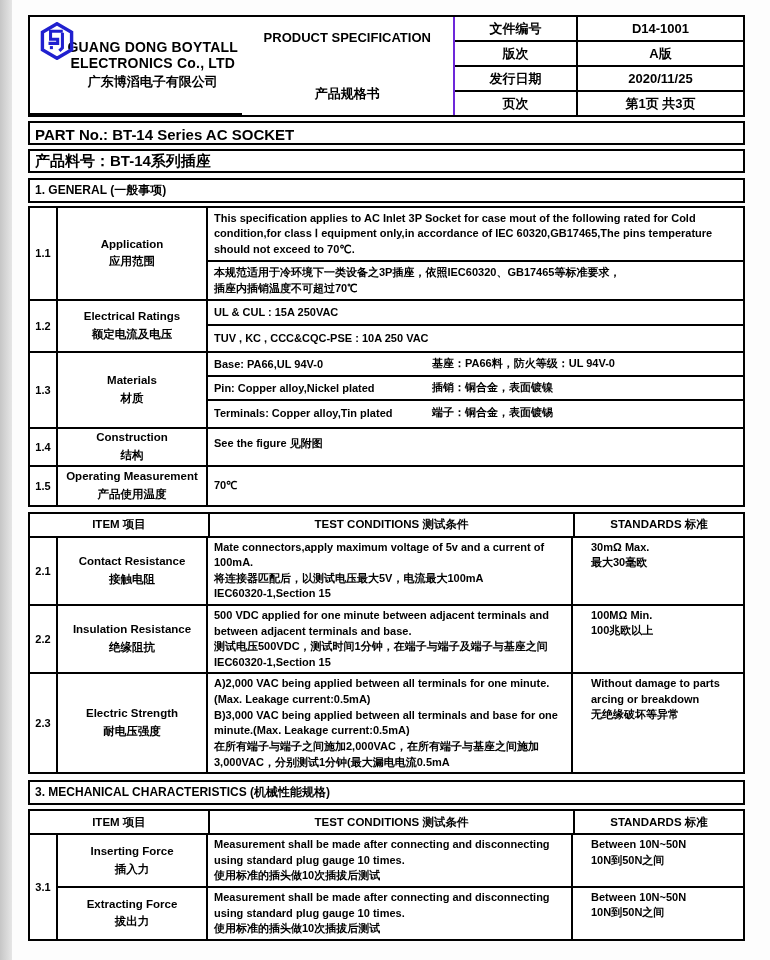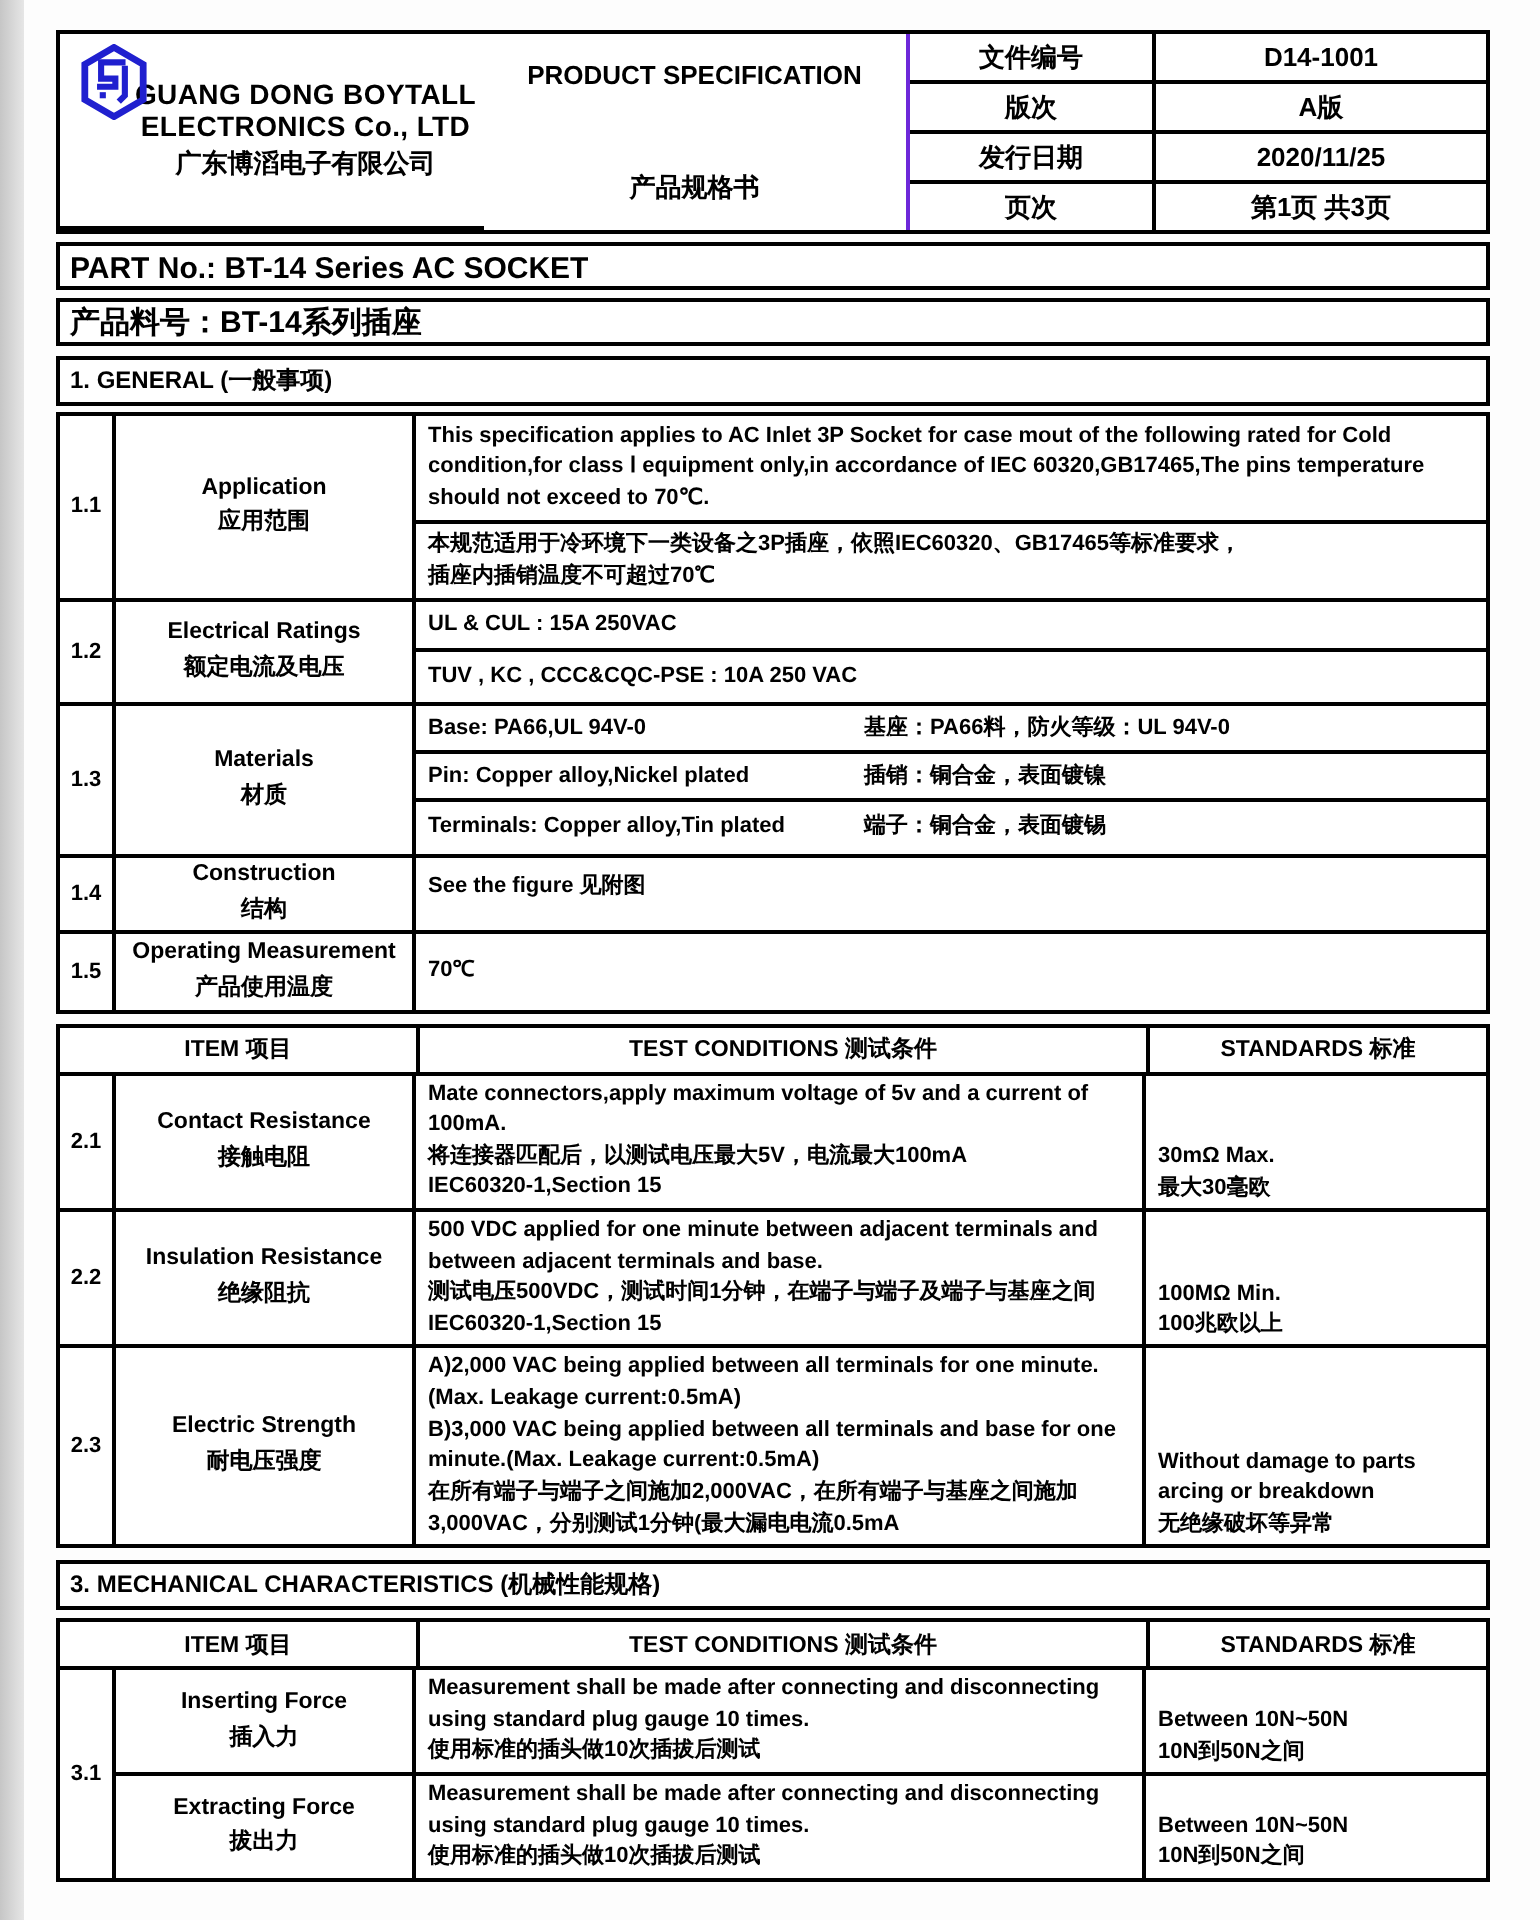--- a/index.html
+++ b/index.html
@@ -57,21 +57,21 @@
   .mat-en { width: 218px; font-size: 11px; flex: none; }
   .mat-cn { flex: 1; font-size: 11px; }
 
   
   .thead { display: flex; border-bottom: 2px solid #000; height: 24px; font-size: 11.5px; }
   .th { display: flex; align-items: center; justify-content: center; }
   .th-item { width: 180px; border-right: 2px solid #000; flex: none; }
   .th-cond { width: 365px; border-right: 2px solid #000; flex: none; }
   .th-std { flex: 1; }
   .cell-cond { width: 365px; border-right: 2px solid #000; padding: 2px 6px; font-size: 11px; line-height: 1.42; white-space: pre-line; flex: none; }
-  .cell-std { flex: 1; padding: 2px 6px; font-size: 11px; line-height: 1.42; white-space: pre-line; display: flex; align-items: flex-end; }
+  .cell-std { flex: 1; padding: 2px 18px; font-size: 11px; line-height: 1.42; white-space: pre-line; display: flex; align-items: flex-start; }
 
   
   .sub3 { display: flex; border-bottom: 2px solid #000; }
   .sub3:last-child { border-bottom: none; }
 
   .h90  { min-height: 90px; }
   .h53  { min-height: 53px; }
   .h35  { min-height: 35px; }
   .h50  { min-height: 50px; }
   .h25  { min-height: 25px; }

